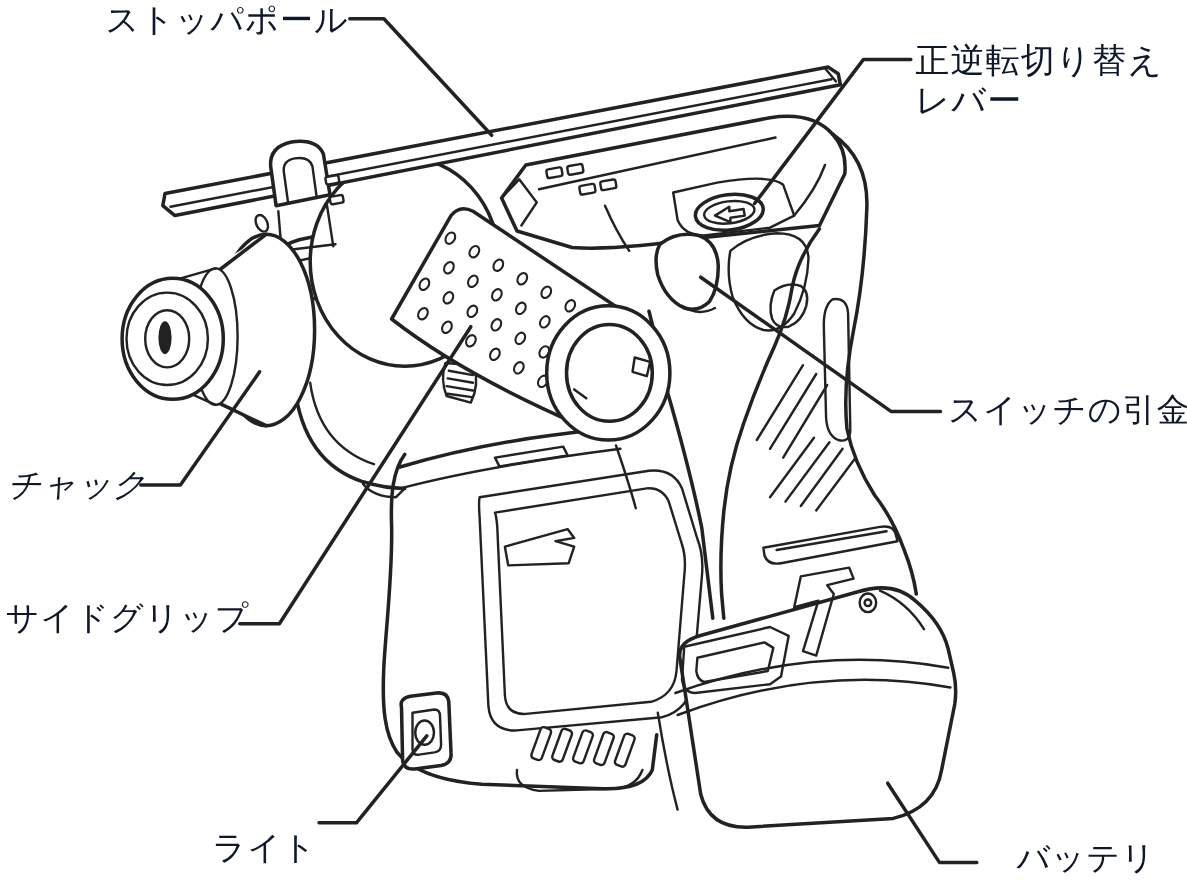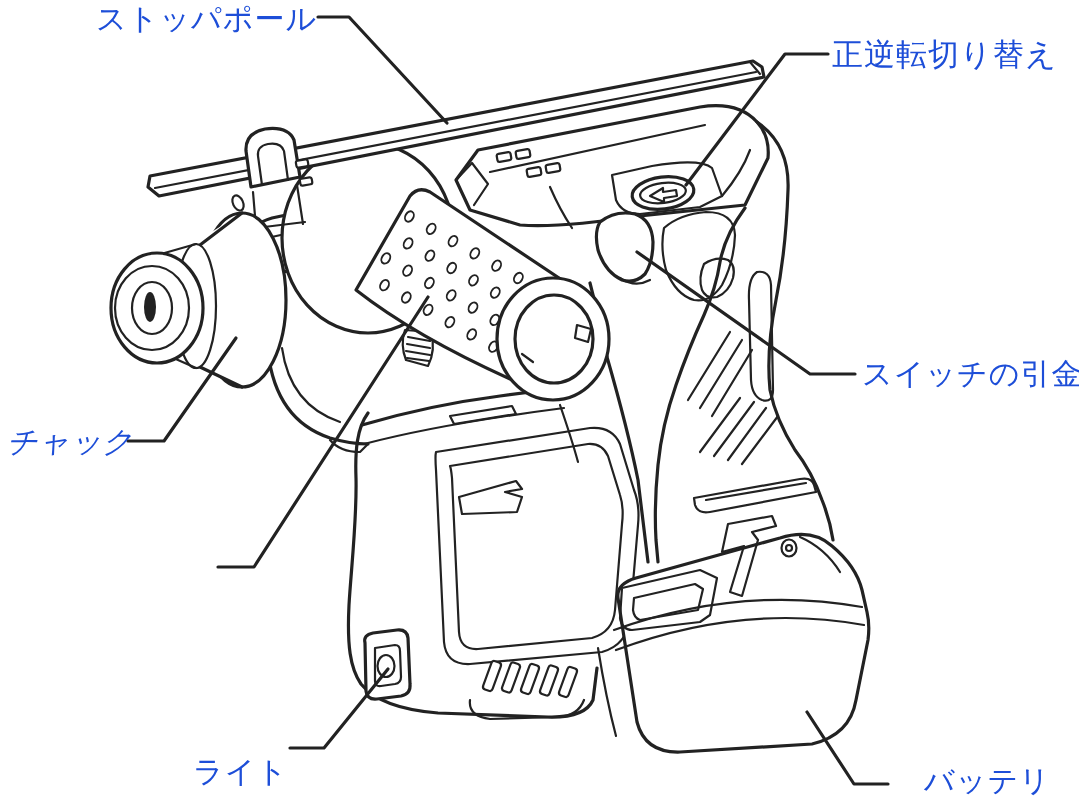--- a/index.html
+++ b/index.html
@@ -2,21 +2,21 @@
 <html><head>
 <meta charset="utf-8">
 <style>
   html,body{margin:0;padding:0;background:#fff;}
   .stage{
     position:relative;width:1079px;height:804px;background:#ffffff;
     font-family:"Liberation Sans","DejaVu Sans",sans-serif;overflow:hidden;
   }
   .stage svg{position:absolute;left:0;top:0;}
   .lbl{
-    position:absolute;color:#1d4ed8;font-size:30px;line-height:1.2;
+    position:absolute;color:#0f172a;font-size:30px;line-height:1.2;
     letter-spacing:1px;white-space:nowrap;user-select:none;
   }
   .lbl.two-line{font-size:31px;line-height:37px;letter-spacing:1px;}
   
   .ink{stroke:#222;fill:none;stroke-linecap:round;stroke-linejoin:round;}
   .w3{stroke-width:3.2px;}
   .w2{stroke-width:2.2px;}
   .fw{fill:#ffffff;}
 </style>
 </head>
@@ -202,23 +202,25 @@
       <path d="M218,567 L254,567 L428,297"></path>
       <path d="M290,748 L324,748 L388,669"></path>
       <path d="M888,784 L854,784 L807,712"></path>
     </g>
   </svg>
 
   <div class="lbl" style="left:96px;top:1px;">ストッパポール</div>
 
   <div class="lbl two-line" style="left:832px;top:36px;">
     <div>正逆転切り替え</div>
+    <div>レバー</div>
   </div>
 
   <div class="lbl" style="left:862px;top:356px;">スイッチの引金</div>
 
   <div class="lbl" style="left:7px;top:424px;font-style:italic;">チャック</div>
 
+  <div class="lbl" style="left:5px;top:545px;">サイドグリップ</div>
 
   <div class="lbl" style="left:193px;top:754px;">ライト</div>
 
   <div class="lbl" style="left:924px;top:763px;">バッテリ</div>
 </div>
 
 </body></html>

